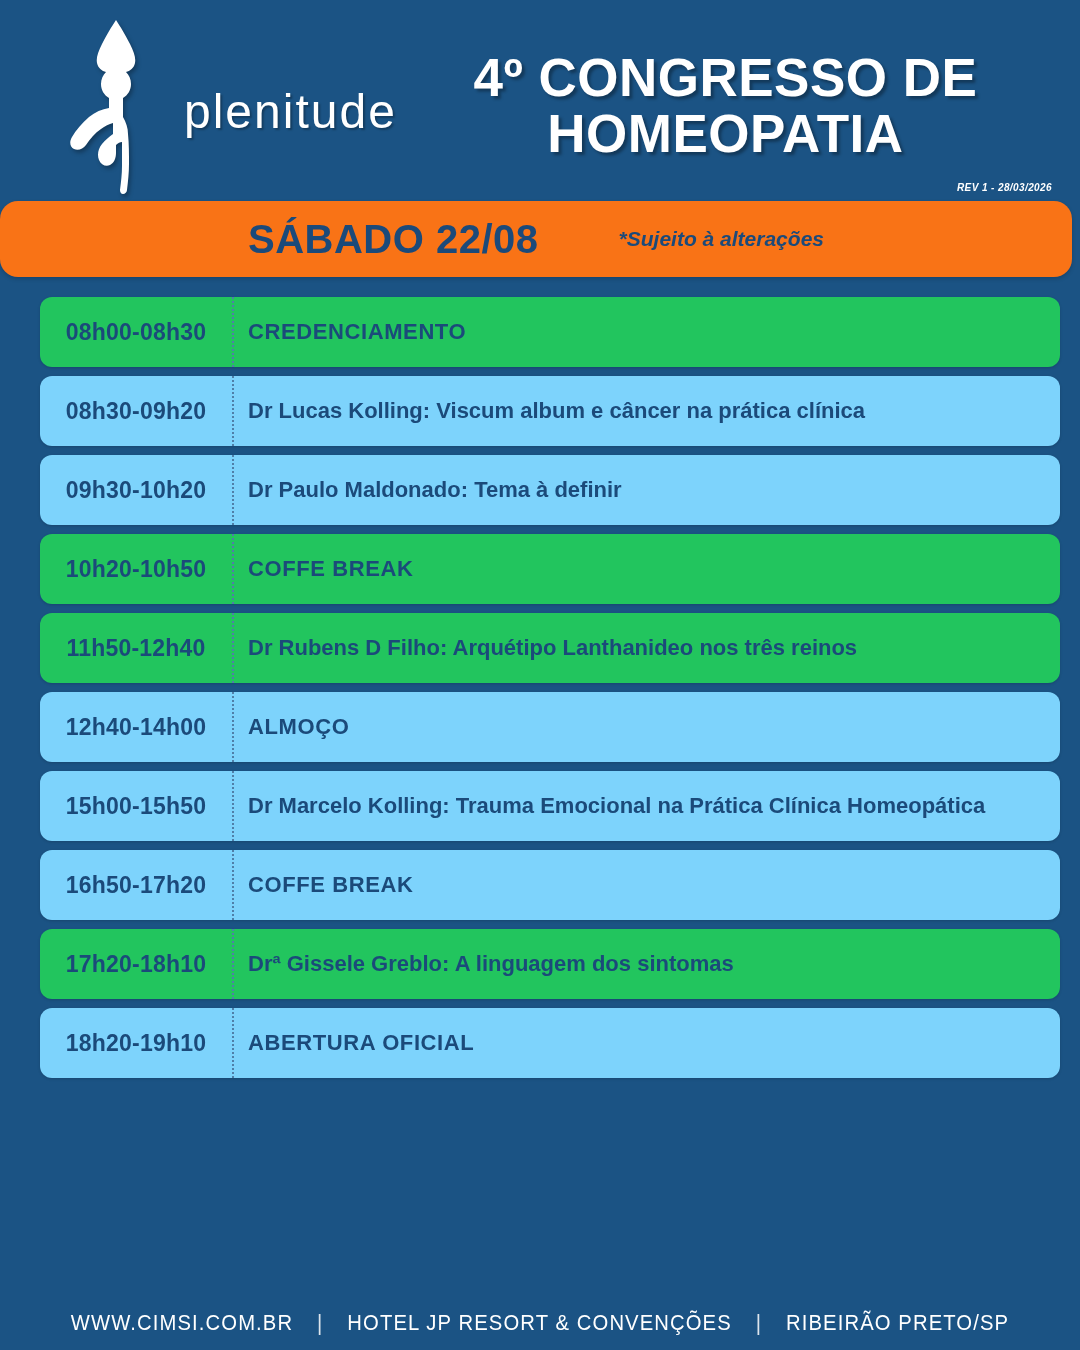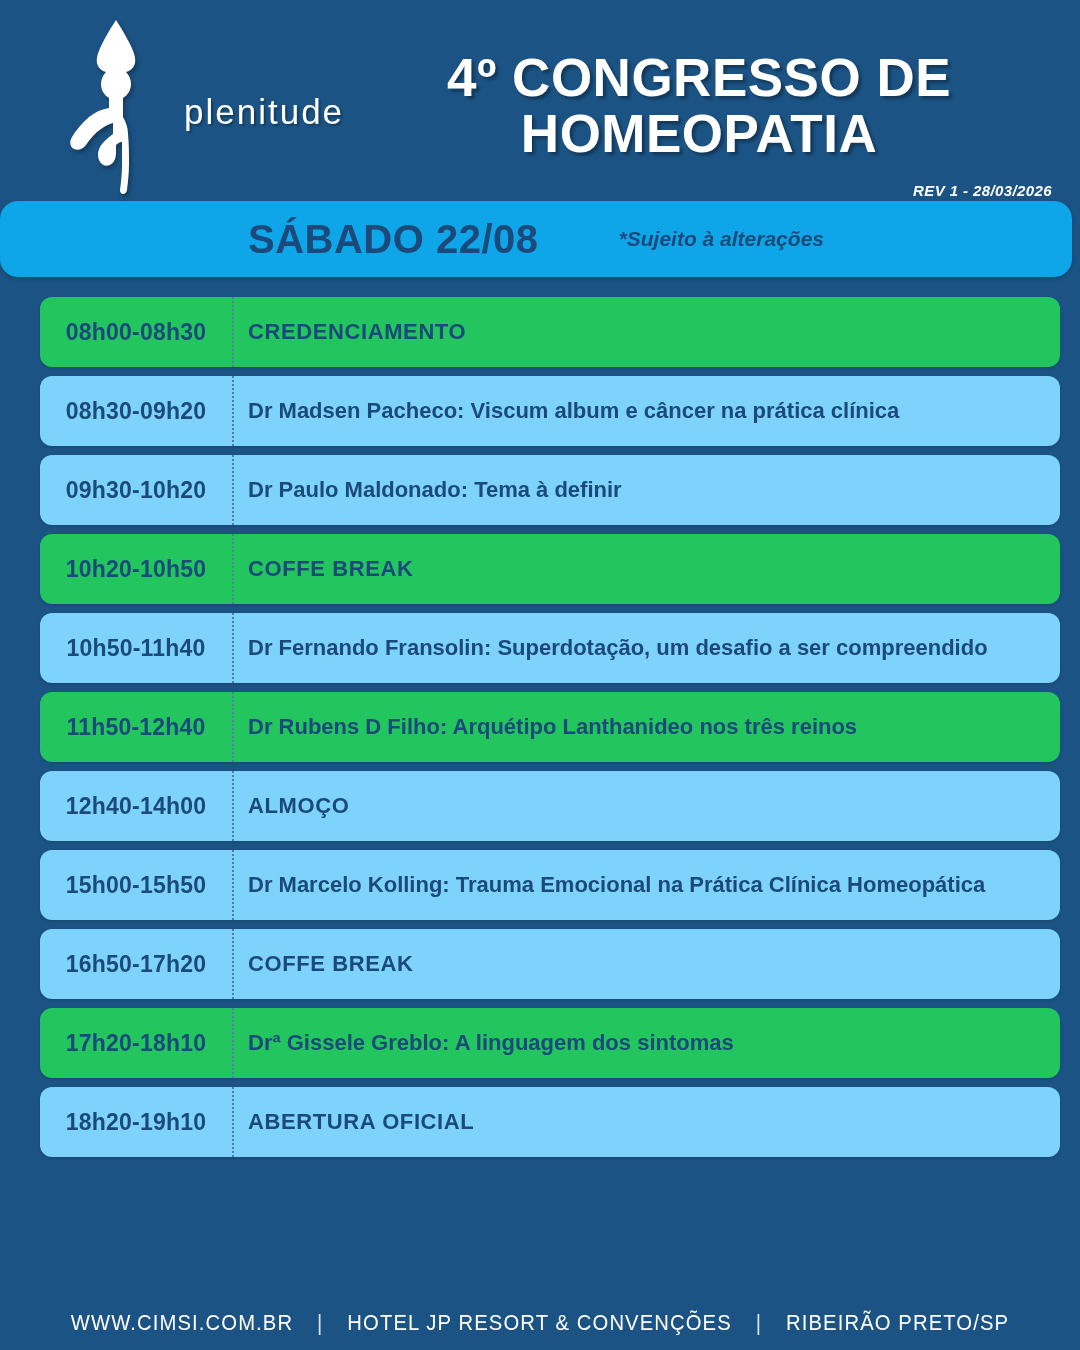--- a/index.html
+++ b/index.html
@@ -36,21 +36,21 @@
 
   .logo-mark {
     width: 108px;
     height: 178px;
     flex: 0 0 auto;
     filter: drop-shadow(2px 3px 2px rgba(0,0,0,0.30));
   }
 
   .wordmark {
     color: #ffffff;
-    font-size: 35px;
+    font-size: 48px;
     line-height: 1.10;
     font-weight: 300;
     letter-spacing: 2.0px;
     text-shadow: 2px 2px 2px rgba(0,0,0,0.28);
     white-space: nowrap;
     margin-top: 14px;
   }
 
   .congress-title {
     flex: 1 1 auto;
@@ -64,34 +64,34 @@
     padding-right: 26px;
     padding-top: 34px;
     box-sizing: border-box;
   }
 
   .rev-note {
     position: absolute;
     right: 28px;
     top: 182px;
     color: #ffffff;
-    font-size: 15px;
+    font-size: 10px;
     font-style: italic;
     font-weight: bold;
     letter-spacing: 0.4px;
   }
 
   
   .day-banner {
     position: absolute;
     left: 0;
     right: 8px;
     top: 201px;
     height: 76px;
-    background: #0ea5e9;
+    background: #f97316;
     border-radius: 18px;
     display: flex;
     align-items: center;
     justify-content: center;
     gap: 80px;
     box-shadow: 0 2px 4px rgba(0,0,0,0.18);
   }
   .day-title {
     color: #1b4a7a;
     font-size: 40px;
@@ -241,36 +241,31 @@
 
 <div class="schedule" id="schedule-list">
     <div class="row tint">
       <div class="row-time">08h00-08h30</div>
       <div class="row-divider"></div>
       <div class="row-desc centered"><span>CREDENCIAMENTO</span></div>
     </div>
     <div class="row plain">
       <div class="row-time">08h30-09h20</div>
       <div class="row-divider"></div>
-      <div class="row-desc"><span class="spk">Dr Madsen Pacheco:</span> <span>Viscum album e câncer na prática clínica</span></div>
+      <div class="row-desc"><span class="spk">Dr Lucas Kolling:</span> <span>Viscum album e câncer na prática clínica</span></div>
     </div>
     <div class="row plain">
       <div class="row-time">09h30-10h20</div>
       <div class="row-divider"></div>
       <div class="row-desc"><span class="spk">Dr Paulo Maldonado:</span> <span>Tema à definir</span></div>
     </div>
     <div class="row tint">
       <div class="row-time">10h20-10h50</div>
       <div class="row-divider"></div>
       <div class="row-desc centered"><span>COFFE BREAK</span></div>
-    </div>
-    <div class="row plain">
-      <div class="row-time">10h50-11h40</div>
-      <div class="row-divider"></div>
-      <div class="row-desc"><span class="spk">Dr Fernando Fransolin:</span> <span>Superdotação, um desafio a ser compreendido</span></div>
     </div>
     <div class="row tint">
       <div class="row-time">11h50-12h40</div>
       <div class="row-divider"></div>
       <div class="row-desc"><span class="spk">Dr Rubens D Filho:</span> <span>Arquétipo Lanthanideo nos três reinos</span></div>
     </div>
     <div class="row plain">
       <div class="row-time">12h40-14h00</div>
       <div class="row-divider"></div>
       <div class="row-desc centered"><span>ALMOÇO</span></div>

